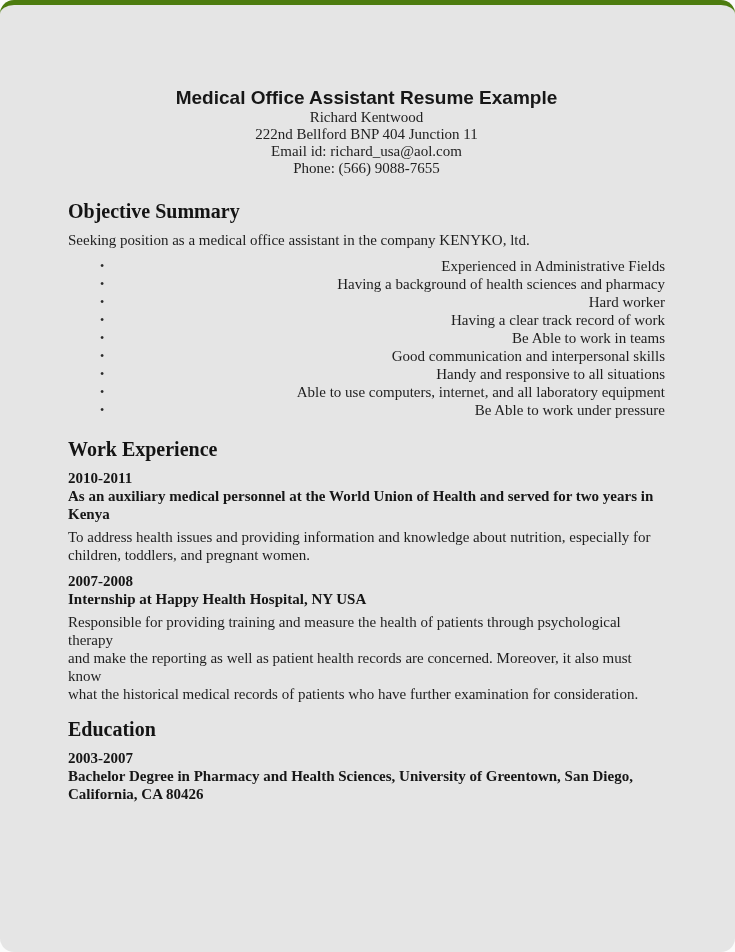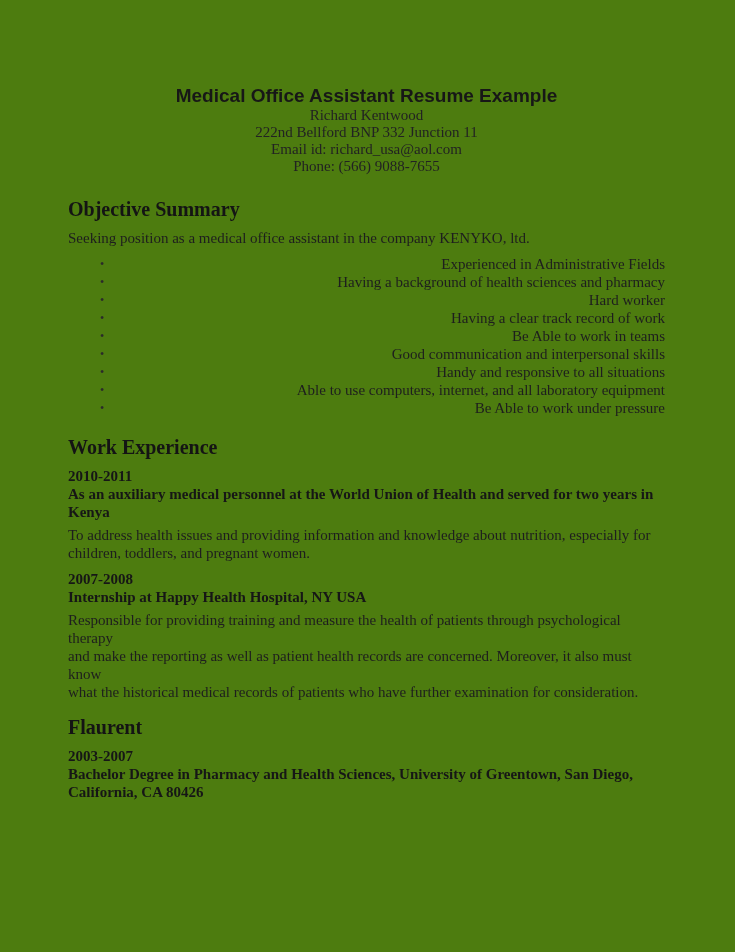--- a/index.html
+++ b/index.html
@@ -5,26 +5,27 @@
   html, body {
     margin: 0;
     padding: 0;
     background: #fbfbfb;
   }
   .page {
     position: relative;
     width: 735px;
     height: 952px;
     margin: 0 auto;
-    background: #4d7c0f;
-    border-top: 3px solid #4d7c0f;
+    background: #e5e5e5;
+    border-top: 5px solid #4d7c0f;
     box-sizing: border-box;
     overflow: hidden;
     color: #1e1e1e;
     font-family: "Liberation Serif", serif;
+    border-radius: 14px;
   }
   .content {
     padding: 0 70px 0 68px;
   }
   .doc-title {
     padding-top: 82px;
     text-align: center;
     font-family: "Liberation Sans", sans-serif;
     font-weight: bold;
     font-size: 19px;
@@ -100,21 +101,21 @@
 </head>
 <body>
 
 <div class="page">
   <div class="content">
 
     <div class="doc-title">Medical Office Assistant Resume Example</div>
 
     <div class="contact-block">
       <div>Richard Kentwood</div>
-      <div>222nd Bellford BNP 332 Junction 11</div>
+      <div>222nd Bellford BNP 404 Junction 11</div>
       <div>Email id: richard_usa@aol.com</div>
       <div>Phone: (566) 9088-7655</div>
     </div>
 
     <div class="section-heading heading-objective">Objective Summary</div>
     <div class="intro-text">Seeking position as a medical office assistant in the company KENYKO, ltd.</div>
 
     <ul class="bullet-list">
       <li>Experienced in Administrative Fields</li>
       <li>Having a background of health sciences and pharmacy</li>
@@ -139,21 +140,21 @@
 
 
     <div>
       <div class="entry-dates">2007-2008</div>
       <div class="entry-title">Internship at Happy Health Hospital, NY USA</div>
       <div class="entry-desc">Responsible for providing training and measure the health of patients through psychological therapy
 and make the reporting as well as patient health records are concerned. Moreover, it also must know
 what the historical medical records of patients who have further examination for consideration.</div>
     </div>
 
-    <div class="section-heading heading-education">Flaurent</div>
+    <div class="section-heading heading-education">Education</div>
 
     <div>
       <div class="entry-dates">2003-2007</div>
       <div class="entry-title">Bachelor Degree in Pharmacy and Health Sciences, University of Greentown, San Diego,
 California, CA 80426</div>
     </div>
 
   </div>
 </div>
 

